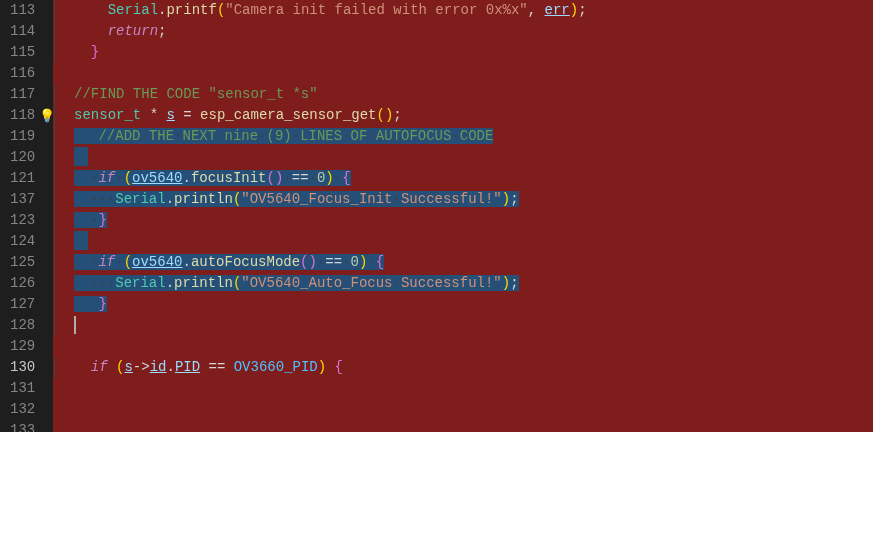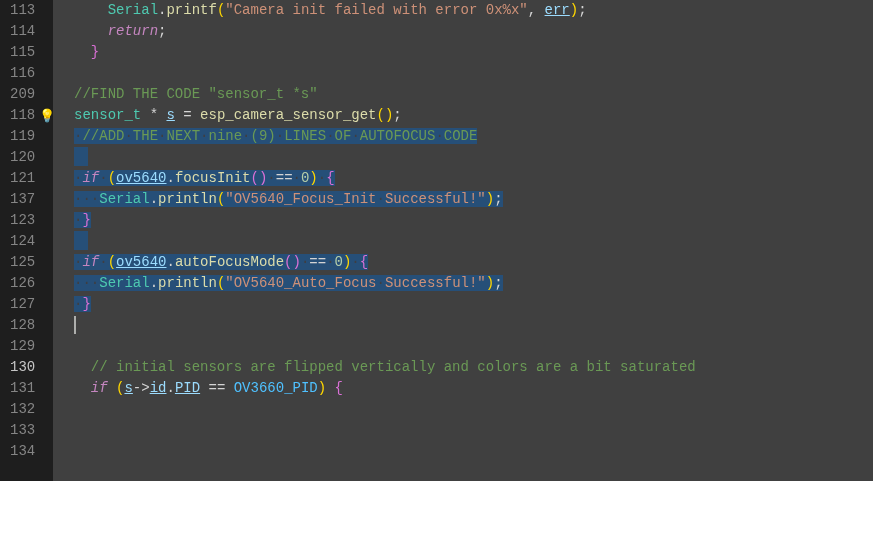--- a/index.html
+++ b/index.html
@@ -4,23 +4,23 @@
 <style>
   * { margin: 0; padding: 0; box-sizing: border-box; }
   body {
     background: #fff;
     font-family: 'Consolas', 'Monaco', 'Courier New', monospace;
     font-size: 14px;
     line-height: 21px;
   }
   .editor {
     display: flex;
-    background: #404040;
+    background: #7f1d1d;
     width: 873px;
-    height: 481px;
+    height: 432px;
     overflow: hidden;
   }
   .gutter {
     background: #1e1e1e;
     color: #858585;
     text-align: right;
     padding: 0 18px 0 10px;
     user-select: none;
     flex-shrink: 0;
   }
@@ -44,20 +44,21 @@
   .row.indent::before {
     content: '';
     position: absolute;
     left: -3px;
     top: 0;
     bottom: 0;
     border-left: 1px solid #404040;
   }
   .row.selection-bg .sel-span {
     background: #264f78;
+    padding-left: 16px;
   }
   .sel-empty {
     display: inline-block;
     width: 14px;
     height: 19px;
     background: #264f78;
     vertical-align: top;
   }
   
   .kw { color: #c586c0; font-style: italic; }      
@@ -89,21 +90,21 @@
 </style>
 </head>
 <body>
 
 <div class="editor">
   <div class="gutter" id="gutter">
       <div class="ln">113</div>
       <div class="ln">114</div>
       <div class="ln">115</div>
       <div class="ln">116</div>
-      <div class="ln">209</div>
+      <div class="ln">117</div>
       <div class="ln">118</div>
       <div class="ln">119</div>
       <div class="ln">120</div>
       <div class="ln">121</div>
       <div class="ln">137</div>
       <div class="ln">123</div>
       <div class="ln">124</div>
       <div class="ln">125</div>
       <div class="ln">126</div>
       <div class="ln">127</div>
@@ -126,16 +127,15 @@
       <div class="row indent selection-bg"><span>  </span><span class="sel-empty"></span></div>
       <div class="row indent selection-bg"><span>  </span><span class="sel-span"><span class="ws-dot">·</span><span class="kw">if</span><span class="ws-dot">·</span><span class="paren">(</span><span class="var">ov5640</span><span class="punc">.</span><span class="fn">focusInit</span><span class="brace">()</span><span class="ws-dot">·</span><span class="punc">==</span><span class="ws-dot">·</span><span class="num">0</span><span class="paren">)</span><span class="ws-dot">·</span><span class="brace">{</span></span></div>
       <div class="row indent selection-bg"><span>  </span><span class="sel-span"><span class="ws-dot">···</span><span class="type">Serial</span><span class="punc">.</span><span class="fn">println</span><span class="paren">(</span><span class="str">"OV5640_Focus_Init</span><span class="ws-dot">·</span><span class="str">Successful!"</span><span class="paren">)</span><span class="punc">;</span></span></div>
       <div class="row indent selection-bg"><span>  </span><span class="sel-span"><span class="ws-dot">·</span><span class="brace">}</span></span></div>
       <div class="row indent selection-bg"><span>  </span><span class="sel-empty"></span></div>
       <div class="row indent selection-bg"><span>  </span><span class="sel-span"><span class="ws-dot">·</span><span class="kw">if</span><span class="ws-dot">·</span><span class="paren">(</span><span class="var">ov5640</span><span class="punc">.</span><span class="fn">autoFocusMode</span><span class="brace">()</span><span class="ws-dot">·</span><span class="punc">==</span><span class="ws-dot">·</span><span class="num">0</span><span class="paren">)</span><span class="ws-dot">·</span><span class="brace">{</span></span></div>
       <div class="row indent selection-bg"><span>  </span><span class="sel-span"><span class="ws-dot">···</span><span class="type">Serial</span><span class="punc">.</span><span class="fn">println</span><span class="paren">(</span><span class="str">"OV5640_Auto_Focus</span><span class="ws-dot">·</span><span class="str">Successful!"</span><span class="paren">)</span><span class="punc">;</span></span></div>
       <div class="row indent selection-bg"><span>  </span><span class="sel-span"><span class="ws-dot">·</span><span class="brace">}</span></span></div>
       <div class="row indent"><span>  </span><span class="cursor"></span></div>
       <div class="row"></div>
-      <div class="row indent"><span>    </span><span class="cmt">// initial sensors are flipped vertically and colors are a bit saturated</span></div>
       <div class="row indent"><span>    </span><span class="kw">if</span><span class="punc"> </span><span class="paren">(</span><span class="var">s</span><span class="punc">-&gt;</span><span class="var">id</span><span class="punc">.</span><span class="var">PID</span><span class="punc"> == </span><span class="const">OV3660_PID</span><span class="paren">)</span><span class="punc"> </span><span class="brace">{</span></div>
     </div>
 </div>
 
 </body></html>

